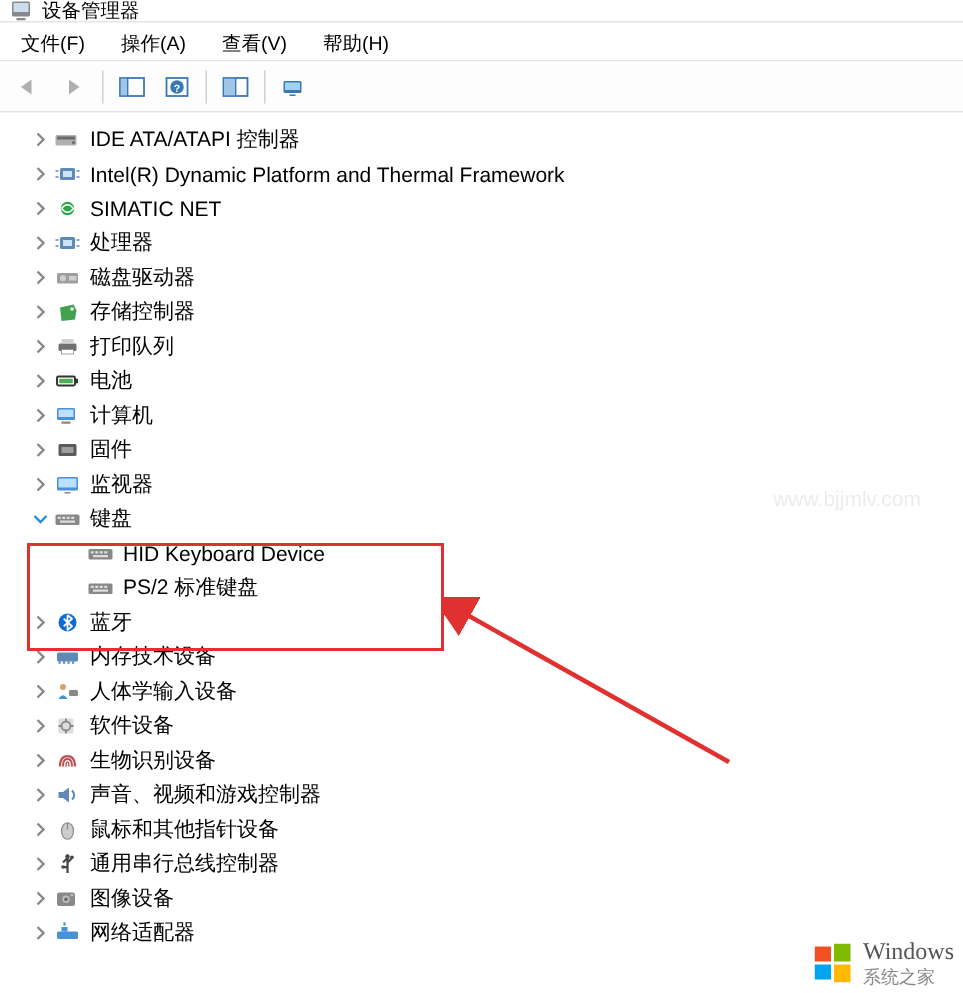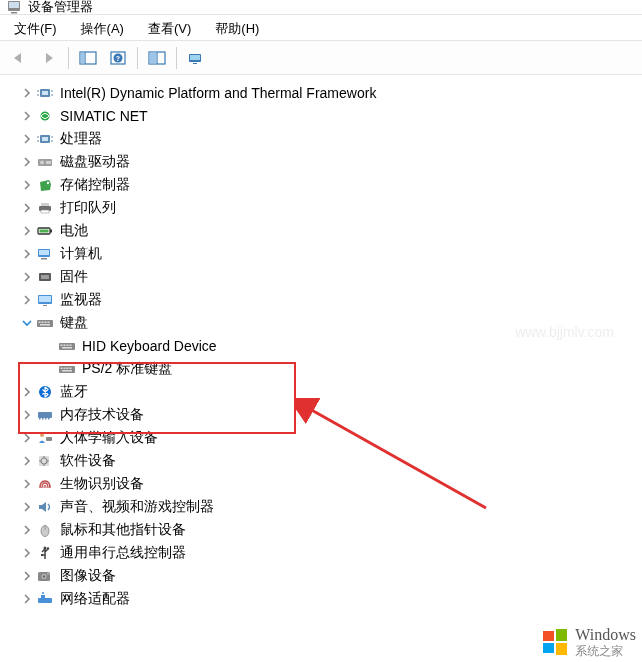--- a/index.html
+++ b/index.html
@@ -192,20 +192,36 @@
 <div class="tree" id="tree">
     <div class="tree-row">
       <span class="indent" style="width: 20px;"></span>
       <span class="expander">
         <svg width="10" height="10" viewBox="0 0 10 10">
           <path d="M3 1 L7 5 L3 9" fill="none" stroke="#888" stroke-width="1.6"></path>
         </svg>
       </span>
       <span class="node-icon">
         <svg width="18" height="16" viewBox="0 0 18 16">
+          <rect x="1" y="5" width="14" height="7" fill="#b0b0b0" rx="1"></rect>
+          <rect x="2" y="6" width="12" height="2" fill="#6a6a6a"></rect>
+          <circle cx="13" cy="10" r="1" fill="#6a6a6a"></circle>
+        </svg>
+      </span>
+      <span class="node-label">IDE ATA/ATAPI 控制器</span>
+    </div>
+    <div class="tree-row">
+      <span class="indent" style="width: 20px;"></span>
+      <span class="expander">
+        <svg width="10" height="10" viewBox="0 0 10 10">
+          <path d="M3 1 L7 5 L3 9" fill="none" stroke="#888" stroke-width="1.6"></path>
+        </svg>
+      </span>
+      <span class="node-icon">
+        <svg width="18" height="16" viewBox="0 0 18 16">
           <rect x="4" y="4" width="10" height="8" fill="#5f8ab5" rx="1"></rect>
           <rect x="6" y="6" width="6" height="4" fill="#cde4f7"></rect>
           <line x1="3" y1="6" x2="1" y2="6" stroke="#5f8ab5"></line>
           <line x1="3" y1="10" x2="1" y2="10" stroke="#5f8ab5"></line>
           <line x1="15" y1="6" x2="17" y2="6" stroke="#5f8ab5"></line>
           <line x1="15" y1="10" x2="17" y2="10" stroke="#5f8ab5"></line>
         </svg>
       </span>
       <span class="node-label">Intel(R) Dynamic Platform and Thermal Framework</span>
     </div>

